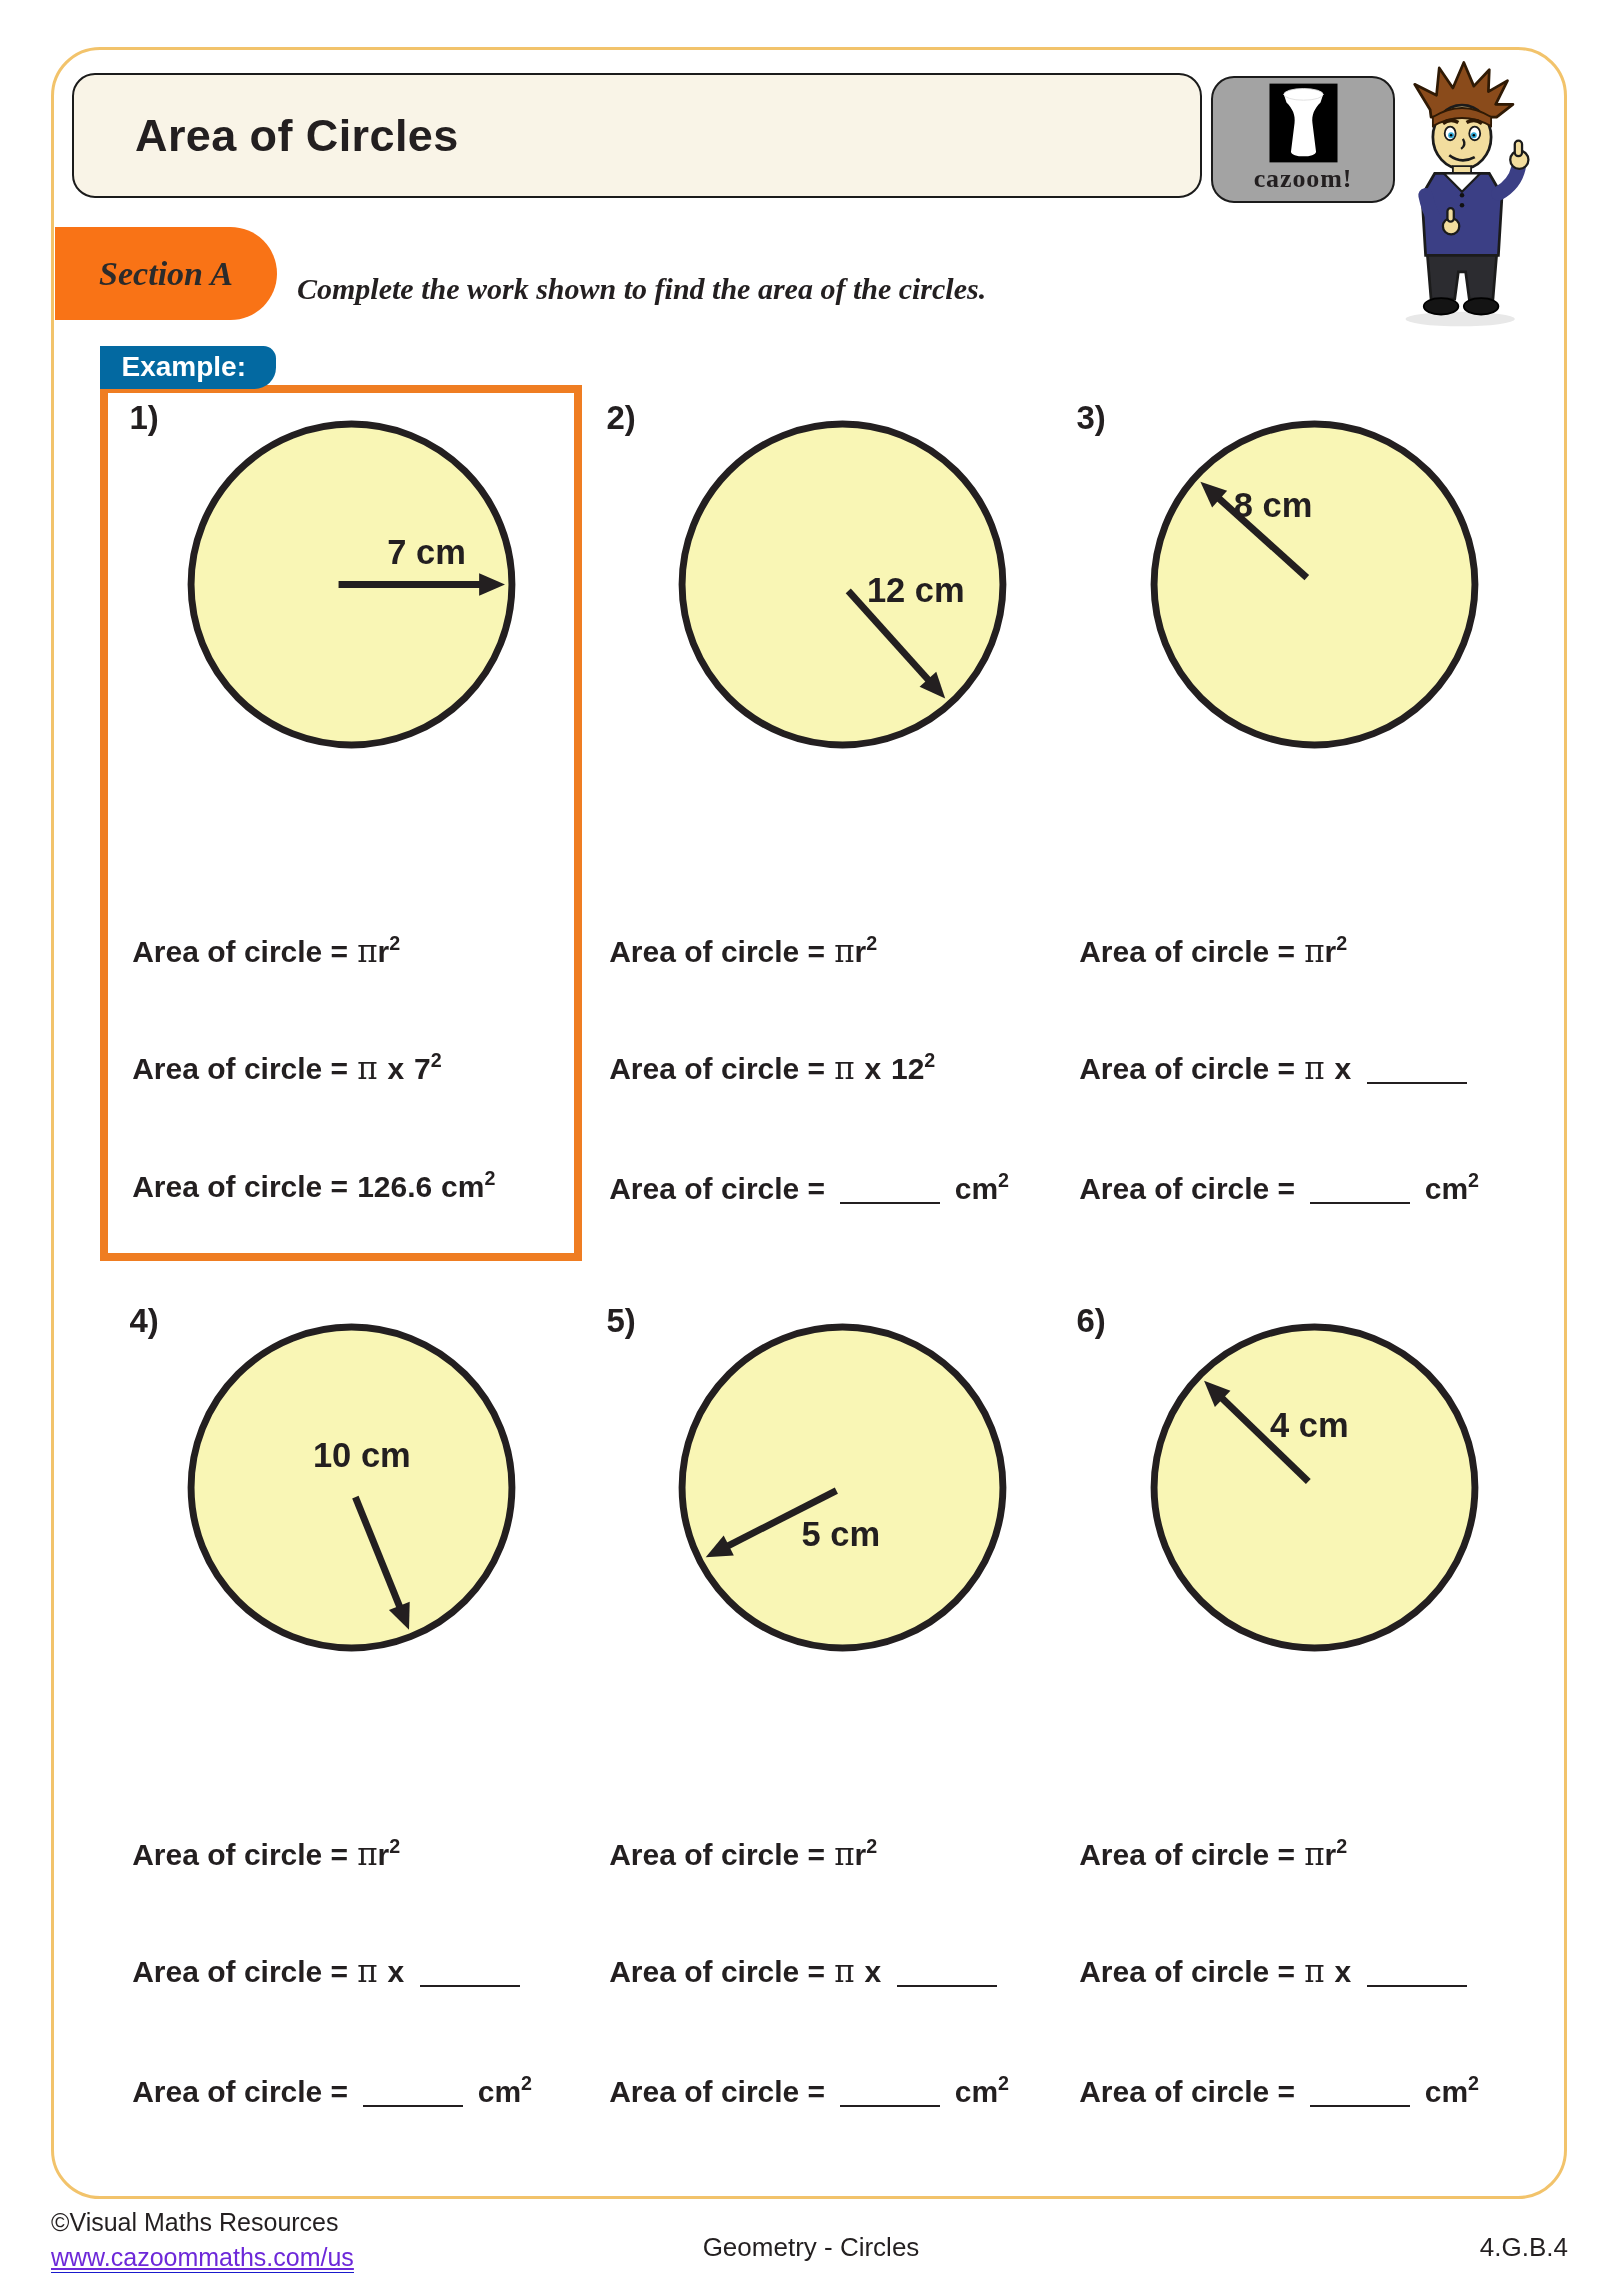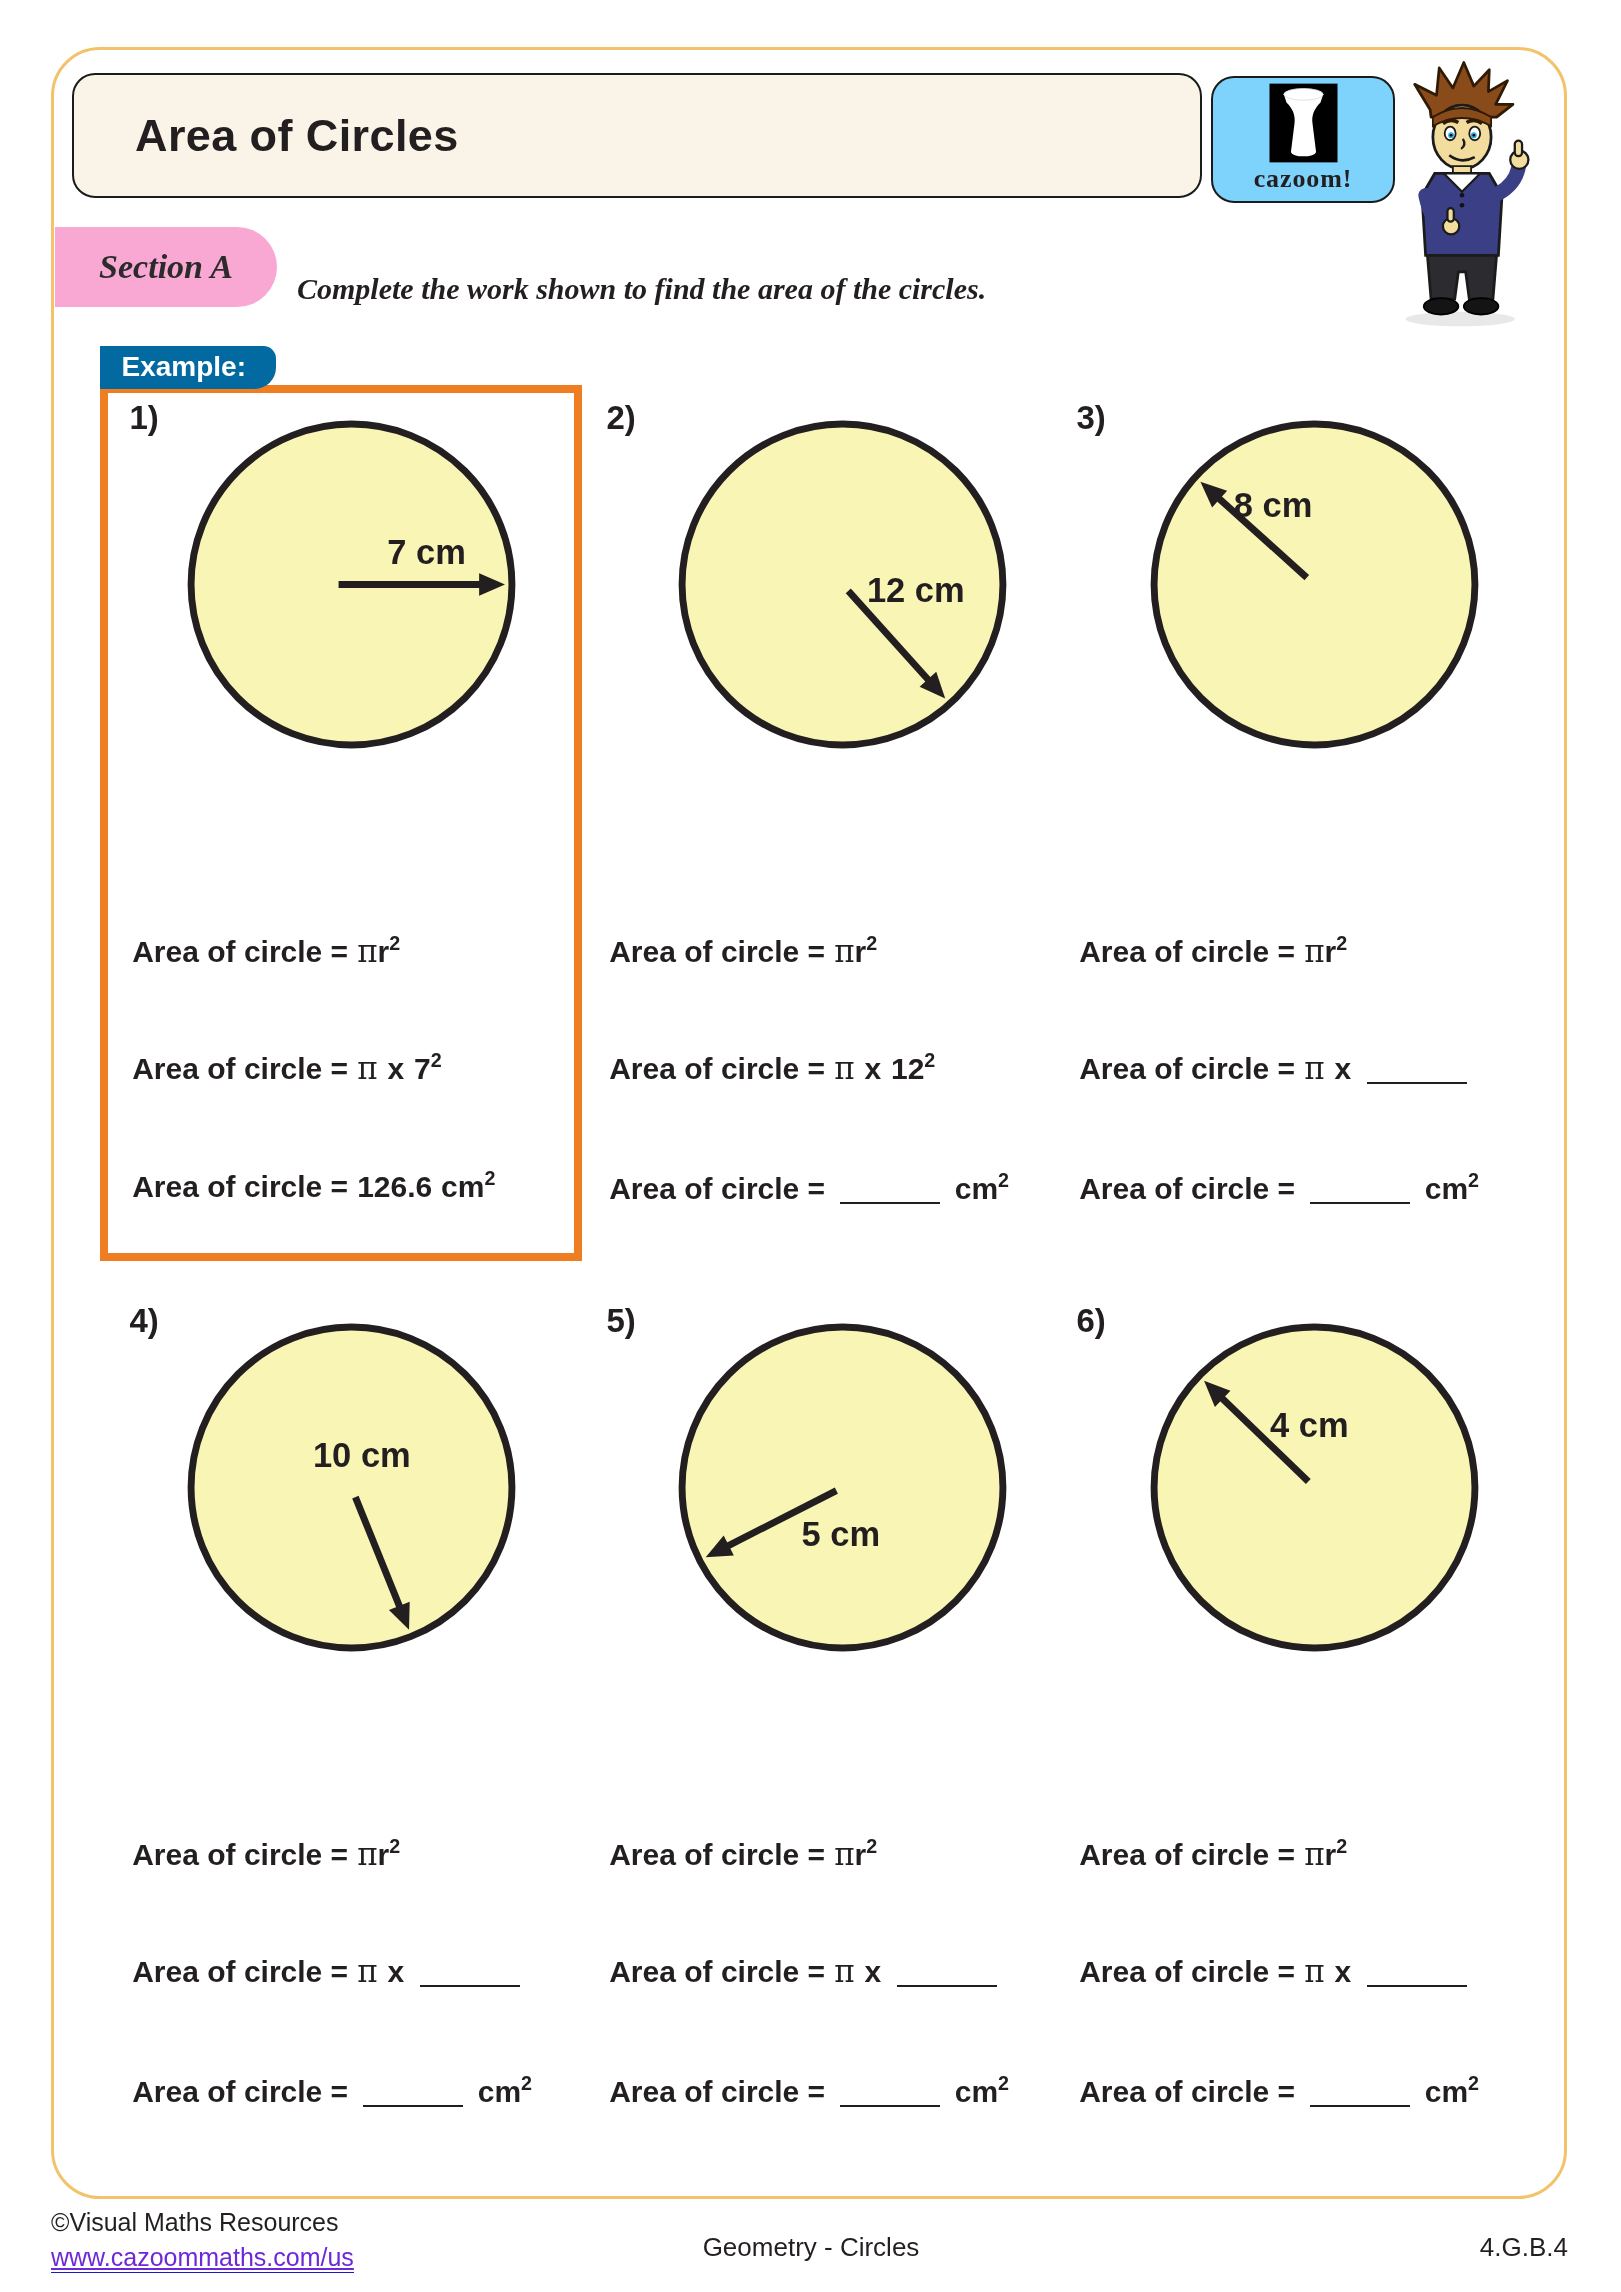--- a/index.html
+++ b/index.html
@@ -12,32 +12,32 @@
     border:3.6px solid #f2c36b;border-radius:49px;
   }
   .header-box{
     position:absolute;left:72px;top:73px;width:1130px;height:125px;
     background:#f9f4e7;border:2.7px solid #1b1b1b;border-radius:23px;
     display:flex;align-items:center;box-sizing:border-box;
   }
   .title{font-size:45px;font-weight:bold;padding-left:61px;letter-spacing:0.4px;}
   .logo-box{
     position:absolute;left:1211px;top:76px;width:184px;height:127px;
-    background:#7dd3fc;border:2.7px solid #1b1b1b;border-radius:23px;
+    background:#a3a3a3;border:2.7px solid #1b1b1b;border-radius:23px;
     box-sizing:border-box;text-align:center;
   }
   .logo-box svg{display:block;margin:0 auto;}
   .logo-text{
     font-family:"Liberation Serif",serif;font-weight:bold;font-size:26px;
     margin-top:-3.6px;letter-spacing:0.9px;
   }
   .character{position:absolute;left:1386px;top:57px;width:152px;height:273px;}
   .section-badge{
-    position:absolute;left:55px;top:227px;width:222px;height:80px;
-    background:#f9a8d4;border-radius:0 47px 47px 0;
+    position:absolute;left:55px;top:227px;width:222px;height:93px;
+    background:#f97316;border-radius:0 47px 47px 0;
     display:flex;align-items:center;justify-content:center;
     font-family:"Liberation Serif",serif;font-style:italic;font-weight:bold;
     font-size:34px;color:#2b2b2b;
   }
   .instruction{
     position:absolute;left:297px;top:272px;
     font-family:"Liberation Serif",serif;font-style:italic;font-size:30px;font-weight:bold;
   }
   .example-tab{
     position:absolute;left:100px;top:346px;height:43px;

